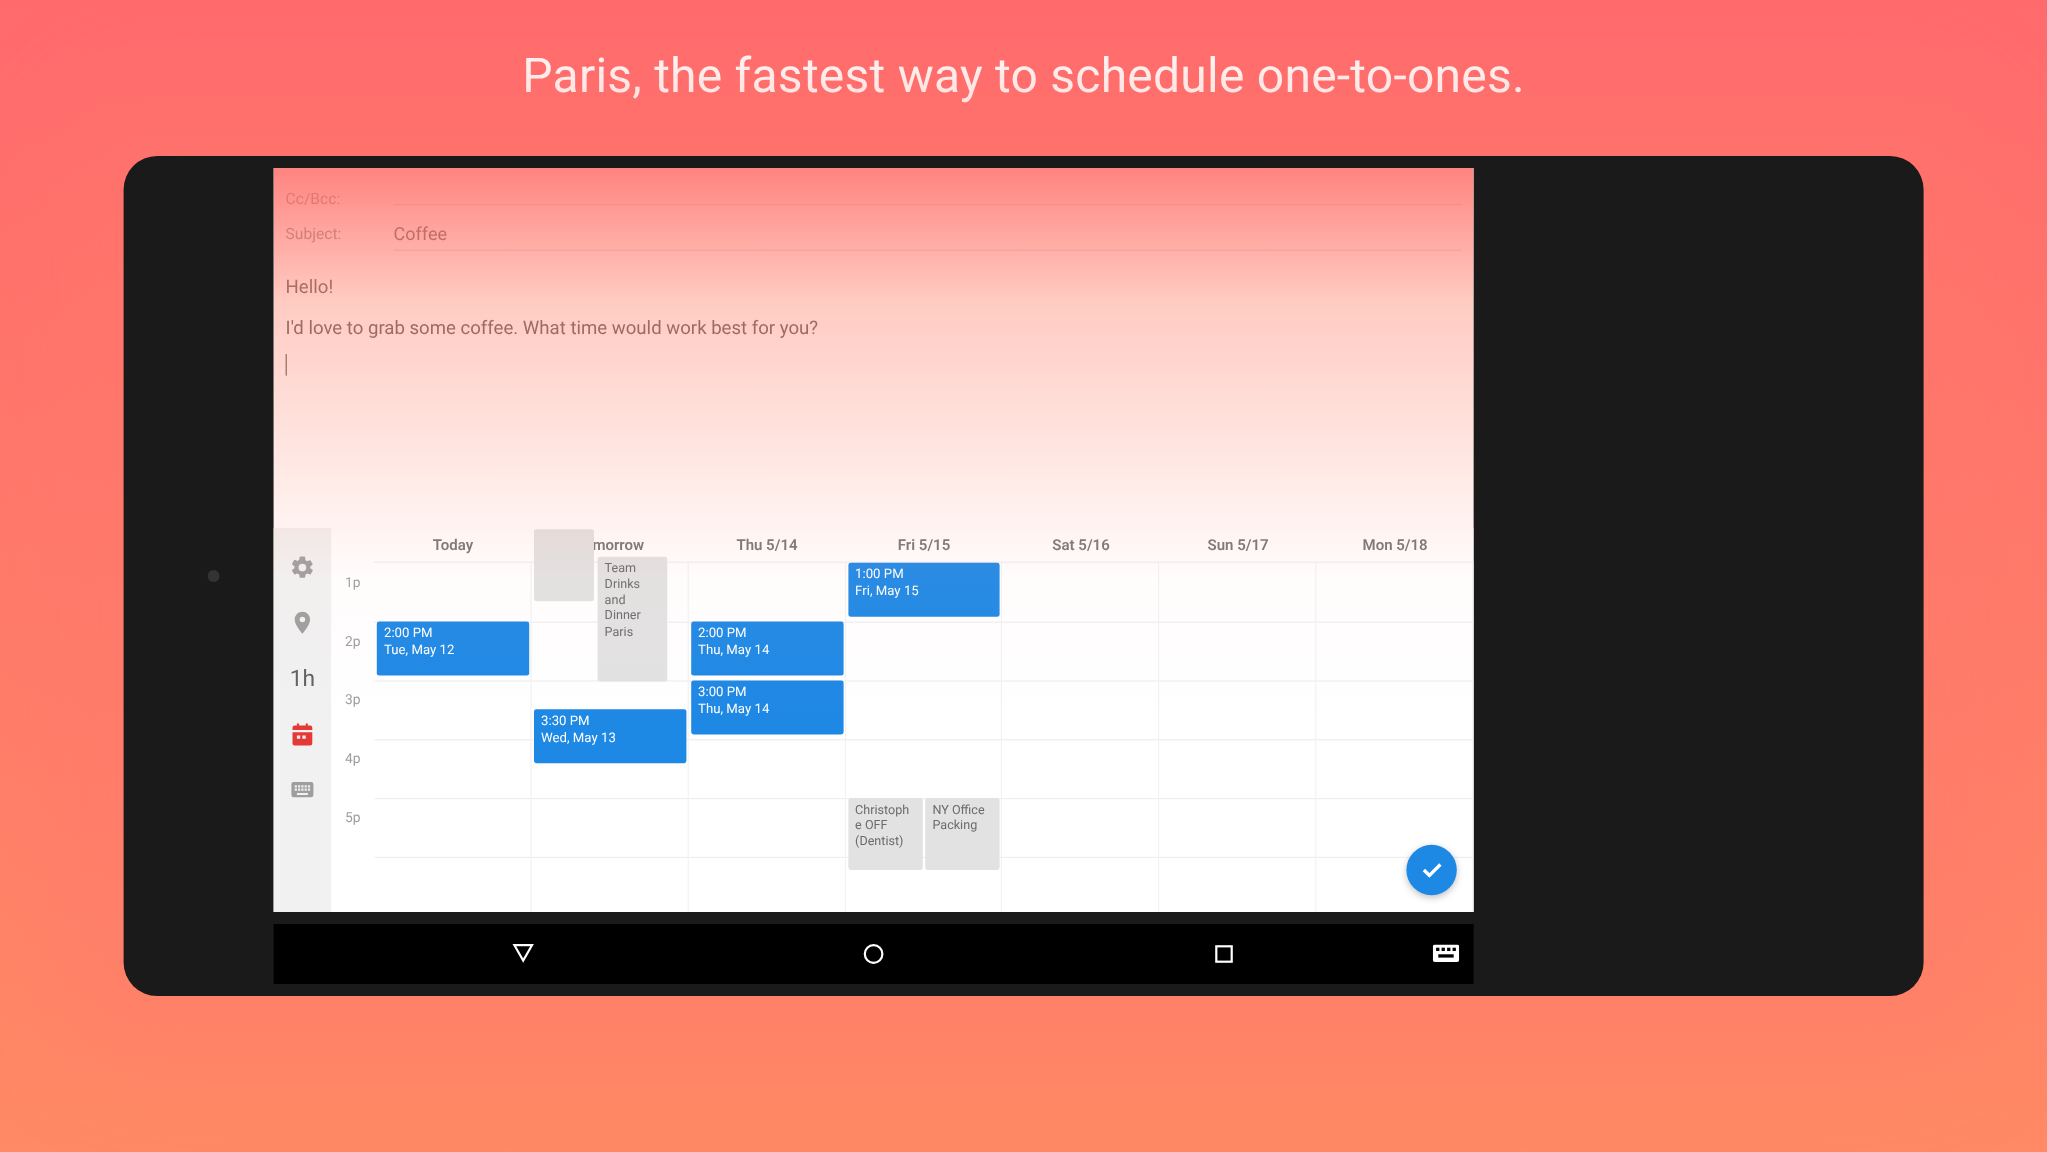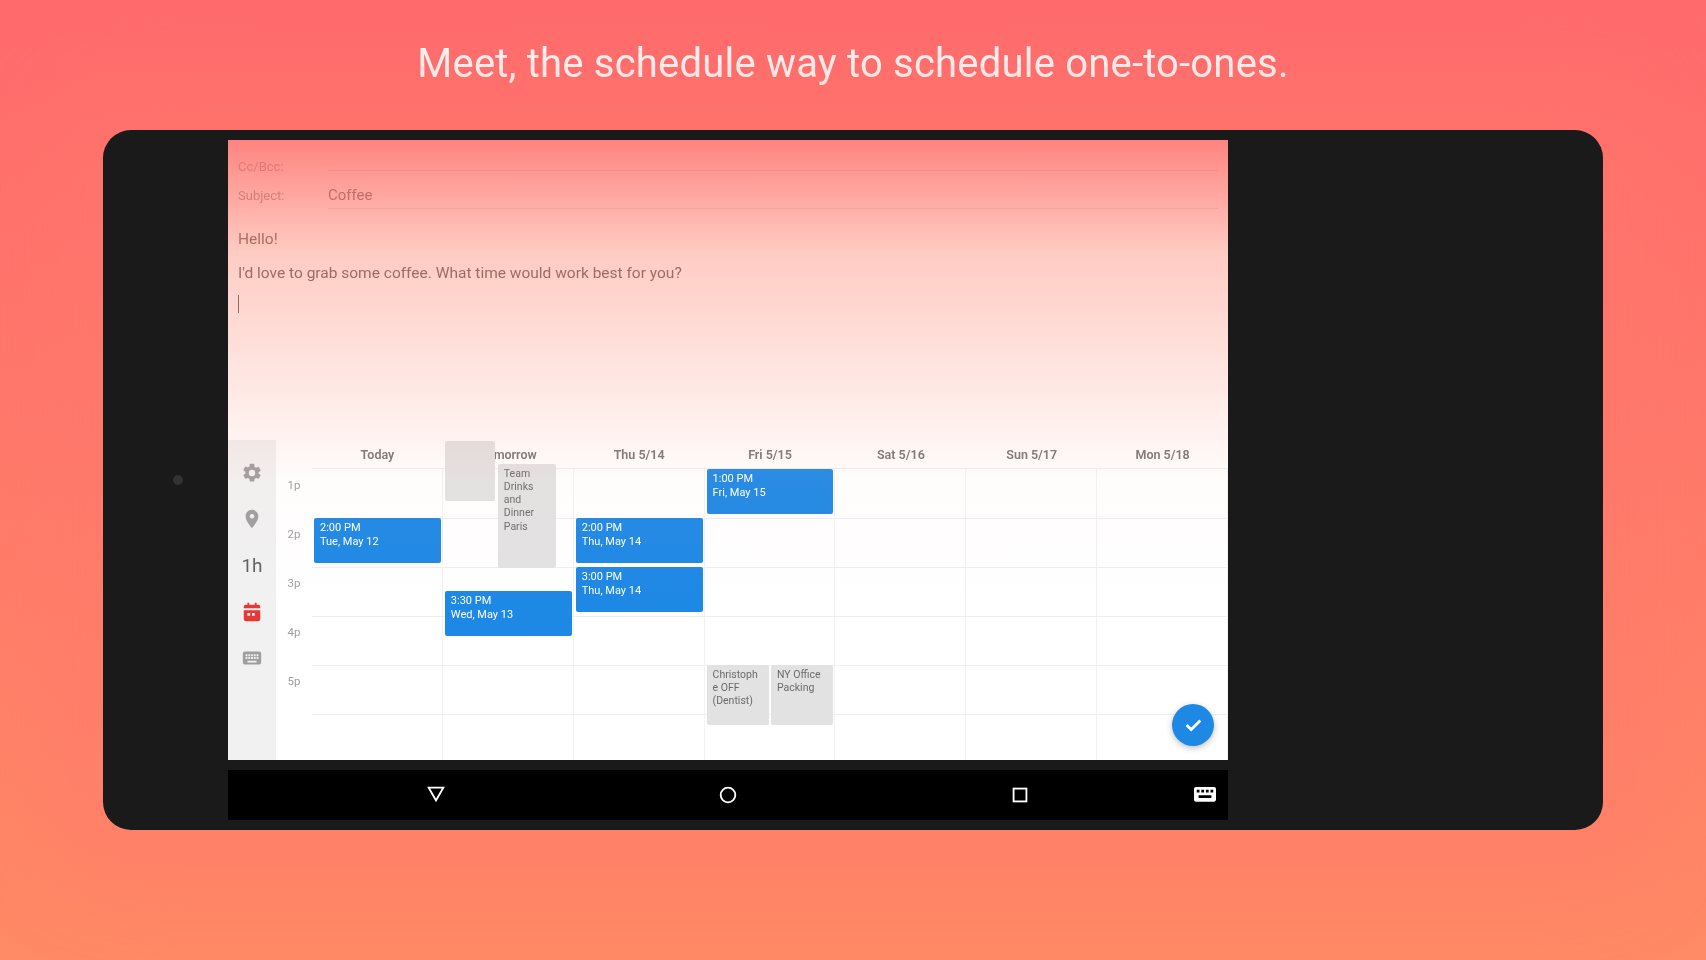--- a/index.html
+++ b/index.html
@@ -248,21 +248,21 @@
     position: absolute;
     right: 12px;
     width: 22px;
     height: 16px;
     color: #fff;
   }
 </style>
 </head>
 <body>
 
-<div class="marketing-title">Meet, the schedule way to schedule one-to-ones.</div>
+<div class="marketing-title">Paris, the fastest way to schedule one-to-ones.</div>
 
 <div class="tablet-frame">
   <div class="screen">
 
     <div class="compose">
       <div class="field-row">
         <div class="field-label">Cc/Bcc:</div>
         <div class="field-value"></div>
       </div>
       <div class="field-row">

